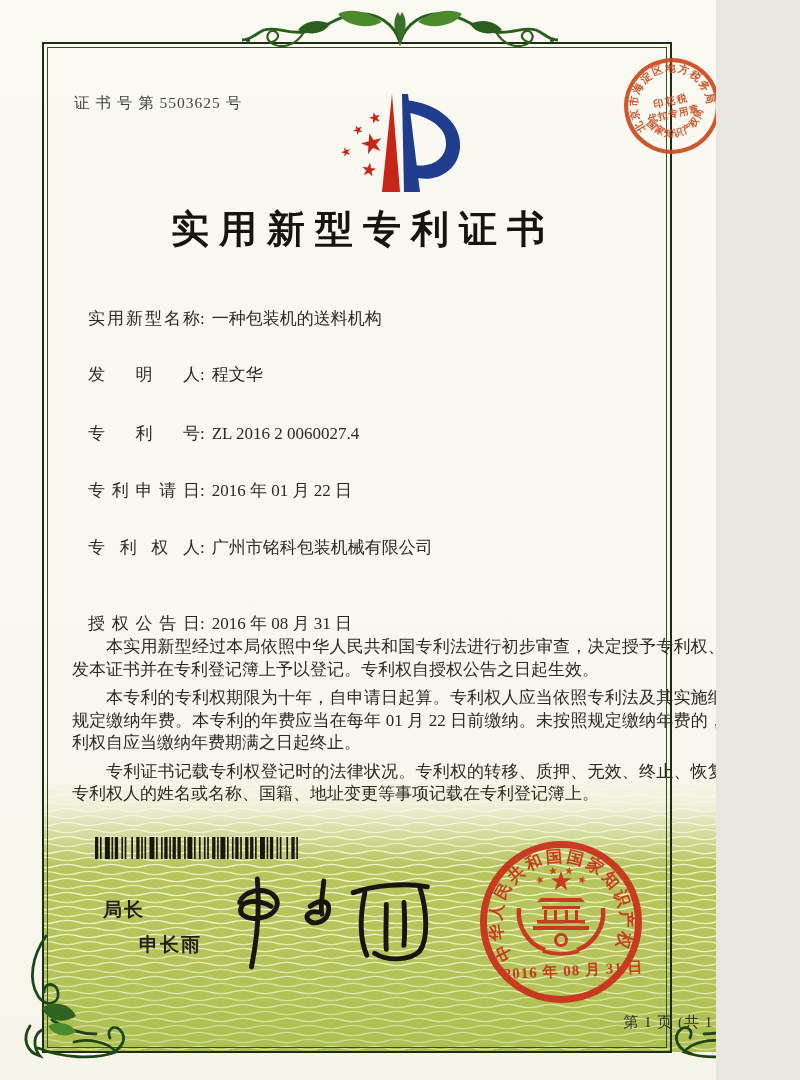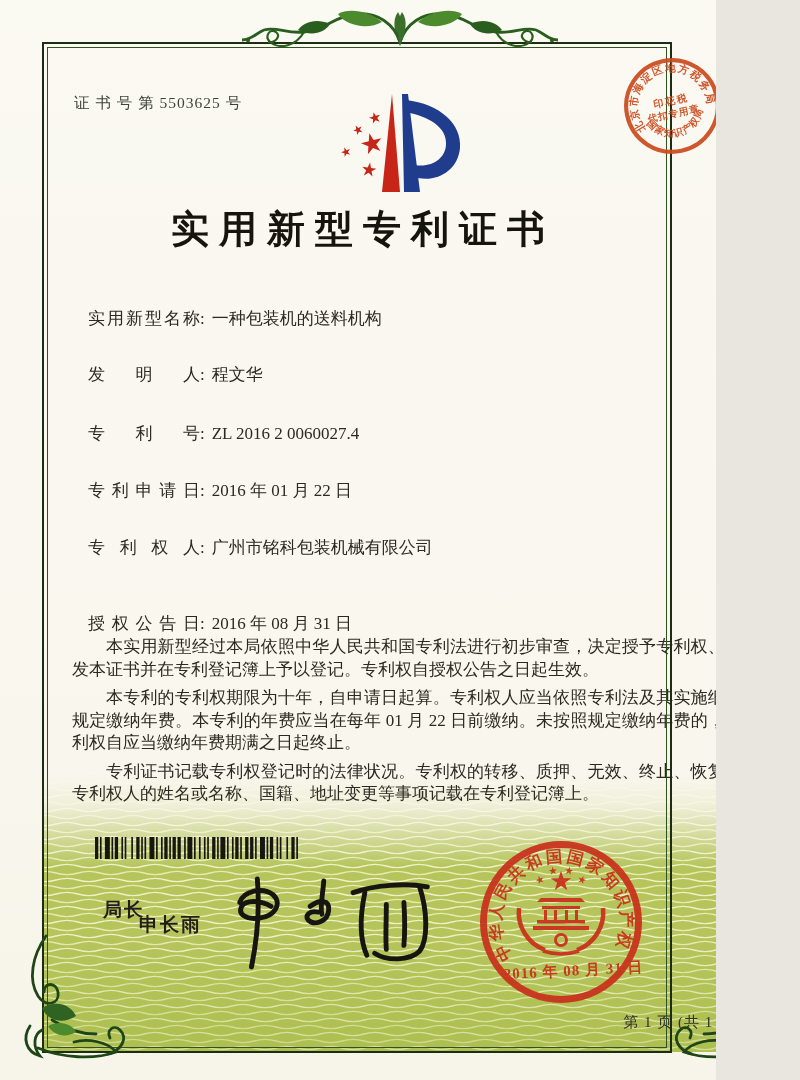--- a/index.html
+++ b/index.html
@@ -37,21 +37,21 @@
   .f0{top:307px;} .f1{top:363px;} .f2{top:422px;} .f3{top:479px;} .f4{top:536px;} .f5{top:593px;margin-top:19px;}
 
   .body-text{position:absolute; left:72px; top:636px; width:670px; z-index:3;
              font-size:17px; line-height:22.5px; text-align:justify; color:#2c2a20;}
   .body-text p{margin:0 0 6px 0; text-indent:2em;}
 
   .barcode{position:absolute; left:95px; top:837px; width:208px; height:22px; z-index:3;}
 
   .sig-print{position:absolute; left:103px; z-index:3; font-family:"Liberation Sans","DejaVu Sans",sans-serif;
              font-weight:700; font-size:19px; color:#211f17; letter-spacing:2px;}
-  .sig-role{top:897px;} .sig-name{top:912px;padding-left:36px;}
+  .sig-role{top:897px;} .sig-name{top:932px;padding-left:36px;}
   .sig-hand{position:absolute; left:228px; top:868px; width:215px; height:105px; z-index:3;}
 
   .seal{position:absolute; left:471px; top:832px; width:180px; height:180px; z-index:3; opacity:0.93;}
 
   .footer{position:absolute; left:0; top:1013px; width:740px; text-align:right;
           font-size:15px; color:#2f2f26; z-index:3; letter-spacing:1px;}
 
   .ornament-top{position:absolute; left:230px; top:2px; width:340px; height:64px; z-index:5;}
   .corner-bl{position:absolute; left:12px; top:930px; width:140px; height:140px; z-index:5;}
   .corner-br{position:absolute; left:648px; top:930px; width:140px; height:140px; z-index:5; transform:scaleX(-1);}

